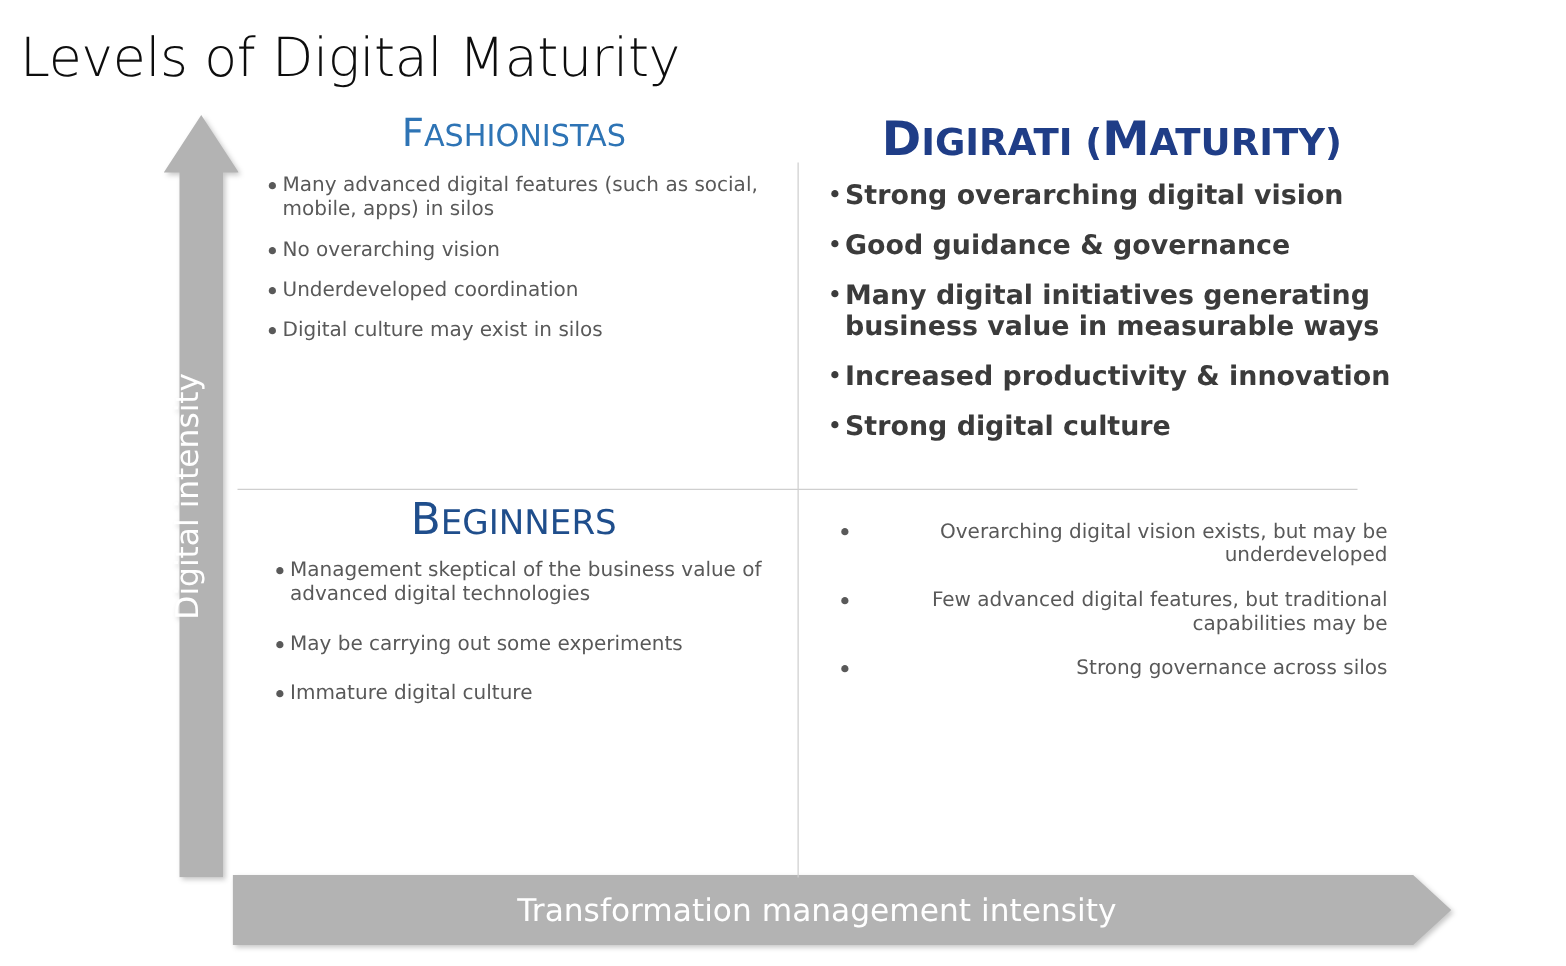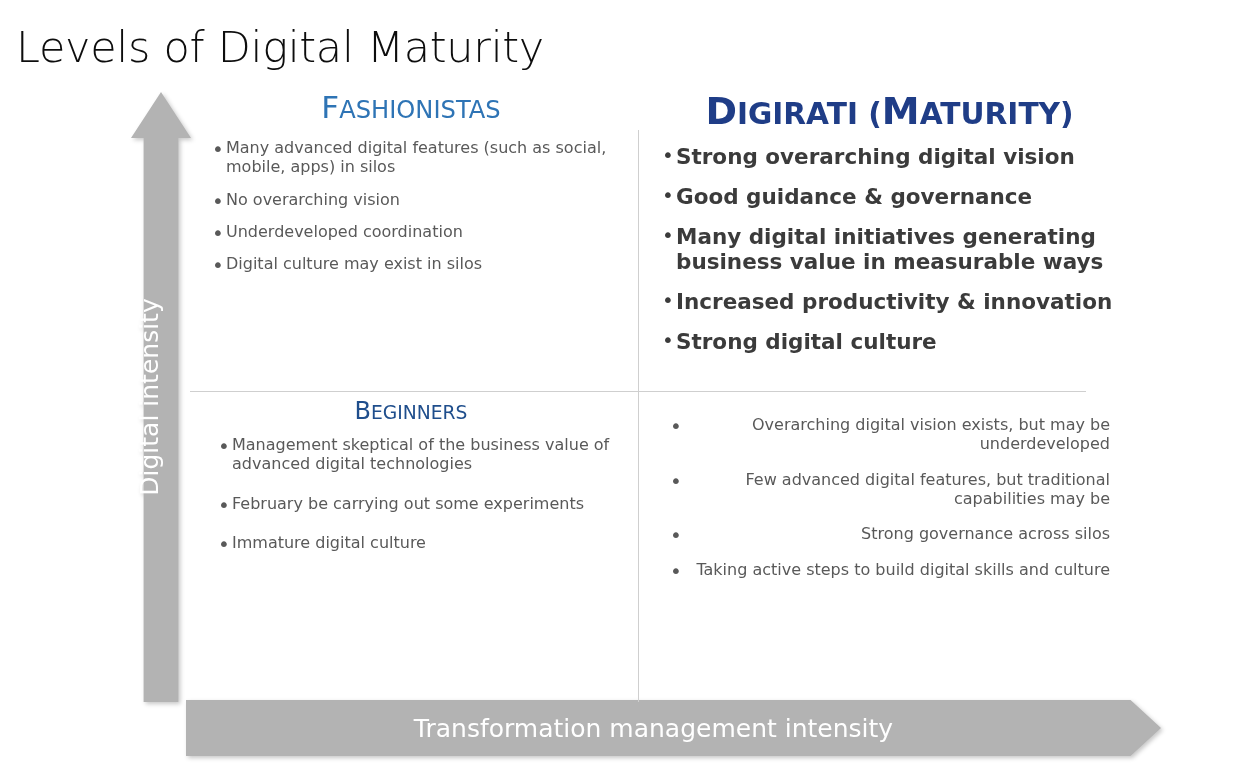--- a/index.html
+++ b/index.html
@@ -174,21 +174,21 @@
     color: #3b3b3b;
     font-weight: 700;
     font-size: 21.5px;
     line-height: 1.2;
     margin-bottom: 14px;
   }
   #quad-digirati .q-list li::before { font-weight: 400; }
 
   
   #quad-beginners { left: 196px; top: 399px; width: 430px; }
-  #quad-beginners .q-title { color: #1f4e8c; font-size: 24px; font-family: "DejaVu Sans", sans-serif; font-weight: 400; }
+  #quad-beginners .q-title { color: #1f4e8c; font-size: 35px; font-family: "DejaVu Sans", sans-serif; font-weight: 400; }
   #quad-beginners .q-list { margin-left: 22px; margin-top: 12px; }
   #quad-beginners .q-list li { margin-bottom: 20px; }
 
   
   #quad-conservatives { left: 660px; top: 399px; width: 450px; }
   #quad-conservatives .q-title { color: #1f4e8c; font-size: 31px; font-family: "DejaVu Sans", sans-serif; font-weight: 400; }
   #quad-conservatives .q-list { margin-left: 10px; margin-top: 16px; text-align: right; }
   #quad-conservatives .q-list li { margin-bottom: 16px; }
 </style>
 </head>
@@ -233,25 +233,24 @@
     <li>Strong digital culture</li>
   </ul>
 </div>
 
 <div class="quadrant" id="quad-beginners">
   <div class="q-title">
     <span class="cap">B</span><span class="sc">EGINNERS</span>
   </div>
   <ul class="q-list">
     <li>Management skeptical of the business value of advanced digital technologies</li>
-    <li>February be carrying out some experiments</li>
+    <li>May be carrying out some experiments</li>
     <li>Immature digital culture</li>
   </ul>
 </div>
 
 <div class="quadrant" id="quad-conservatives">
   <ul class="q-list">
     <li>Overarching digital vision exists, but may be underdeveloped</li>
     <li>Few advanced digital features, but traditional capabilities may be</li>
     <li>Strong governance across silos</li>
-    <li>Taking active steps to build digital skills and culture</li>
   </ul>
 </div>
 
 </body></html>

